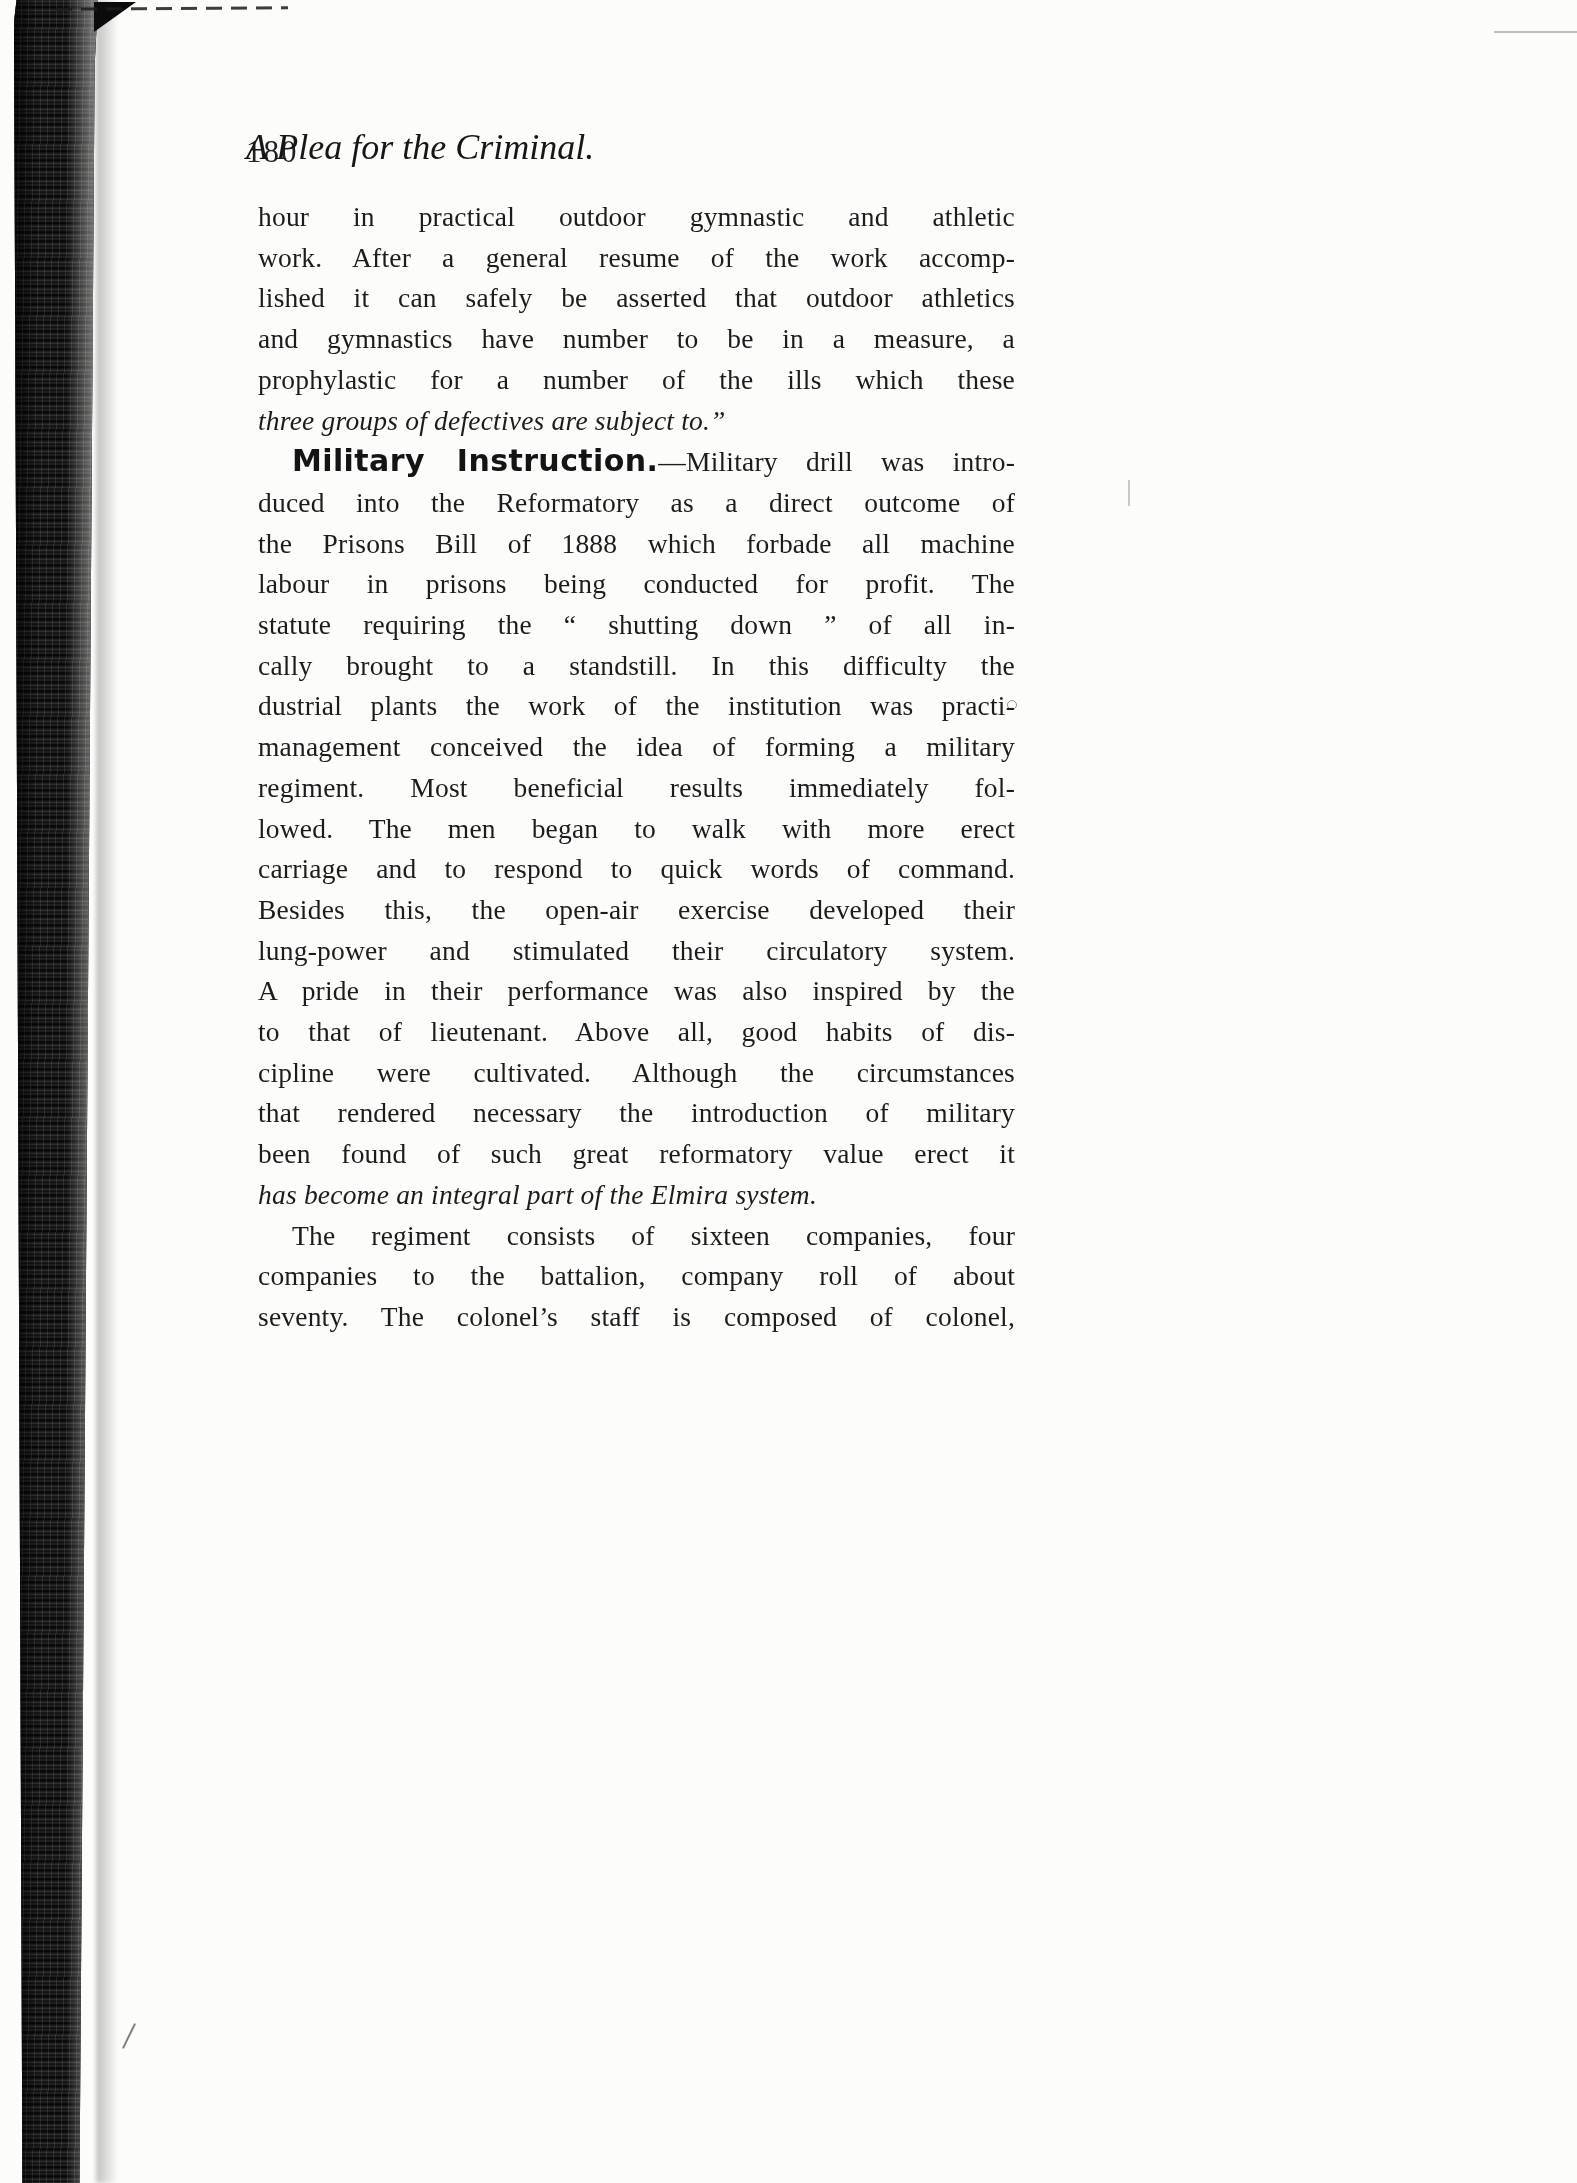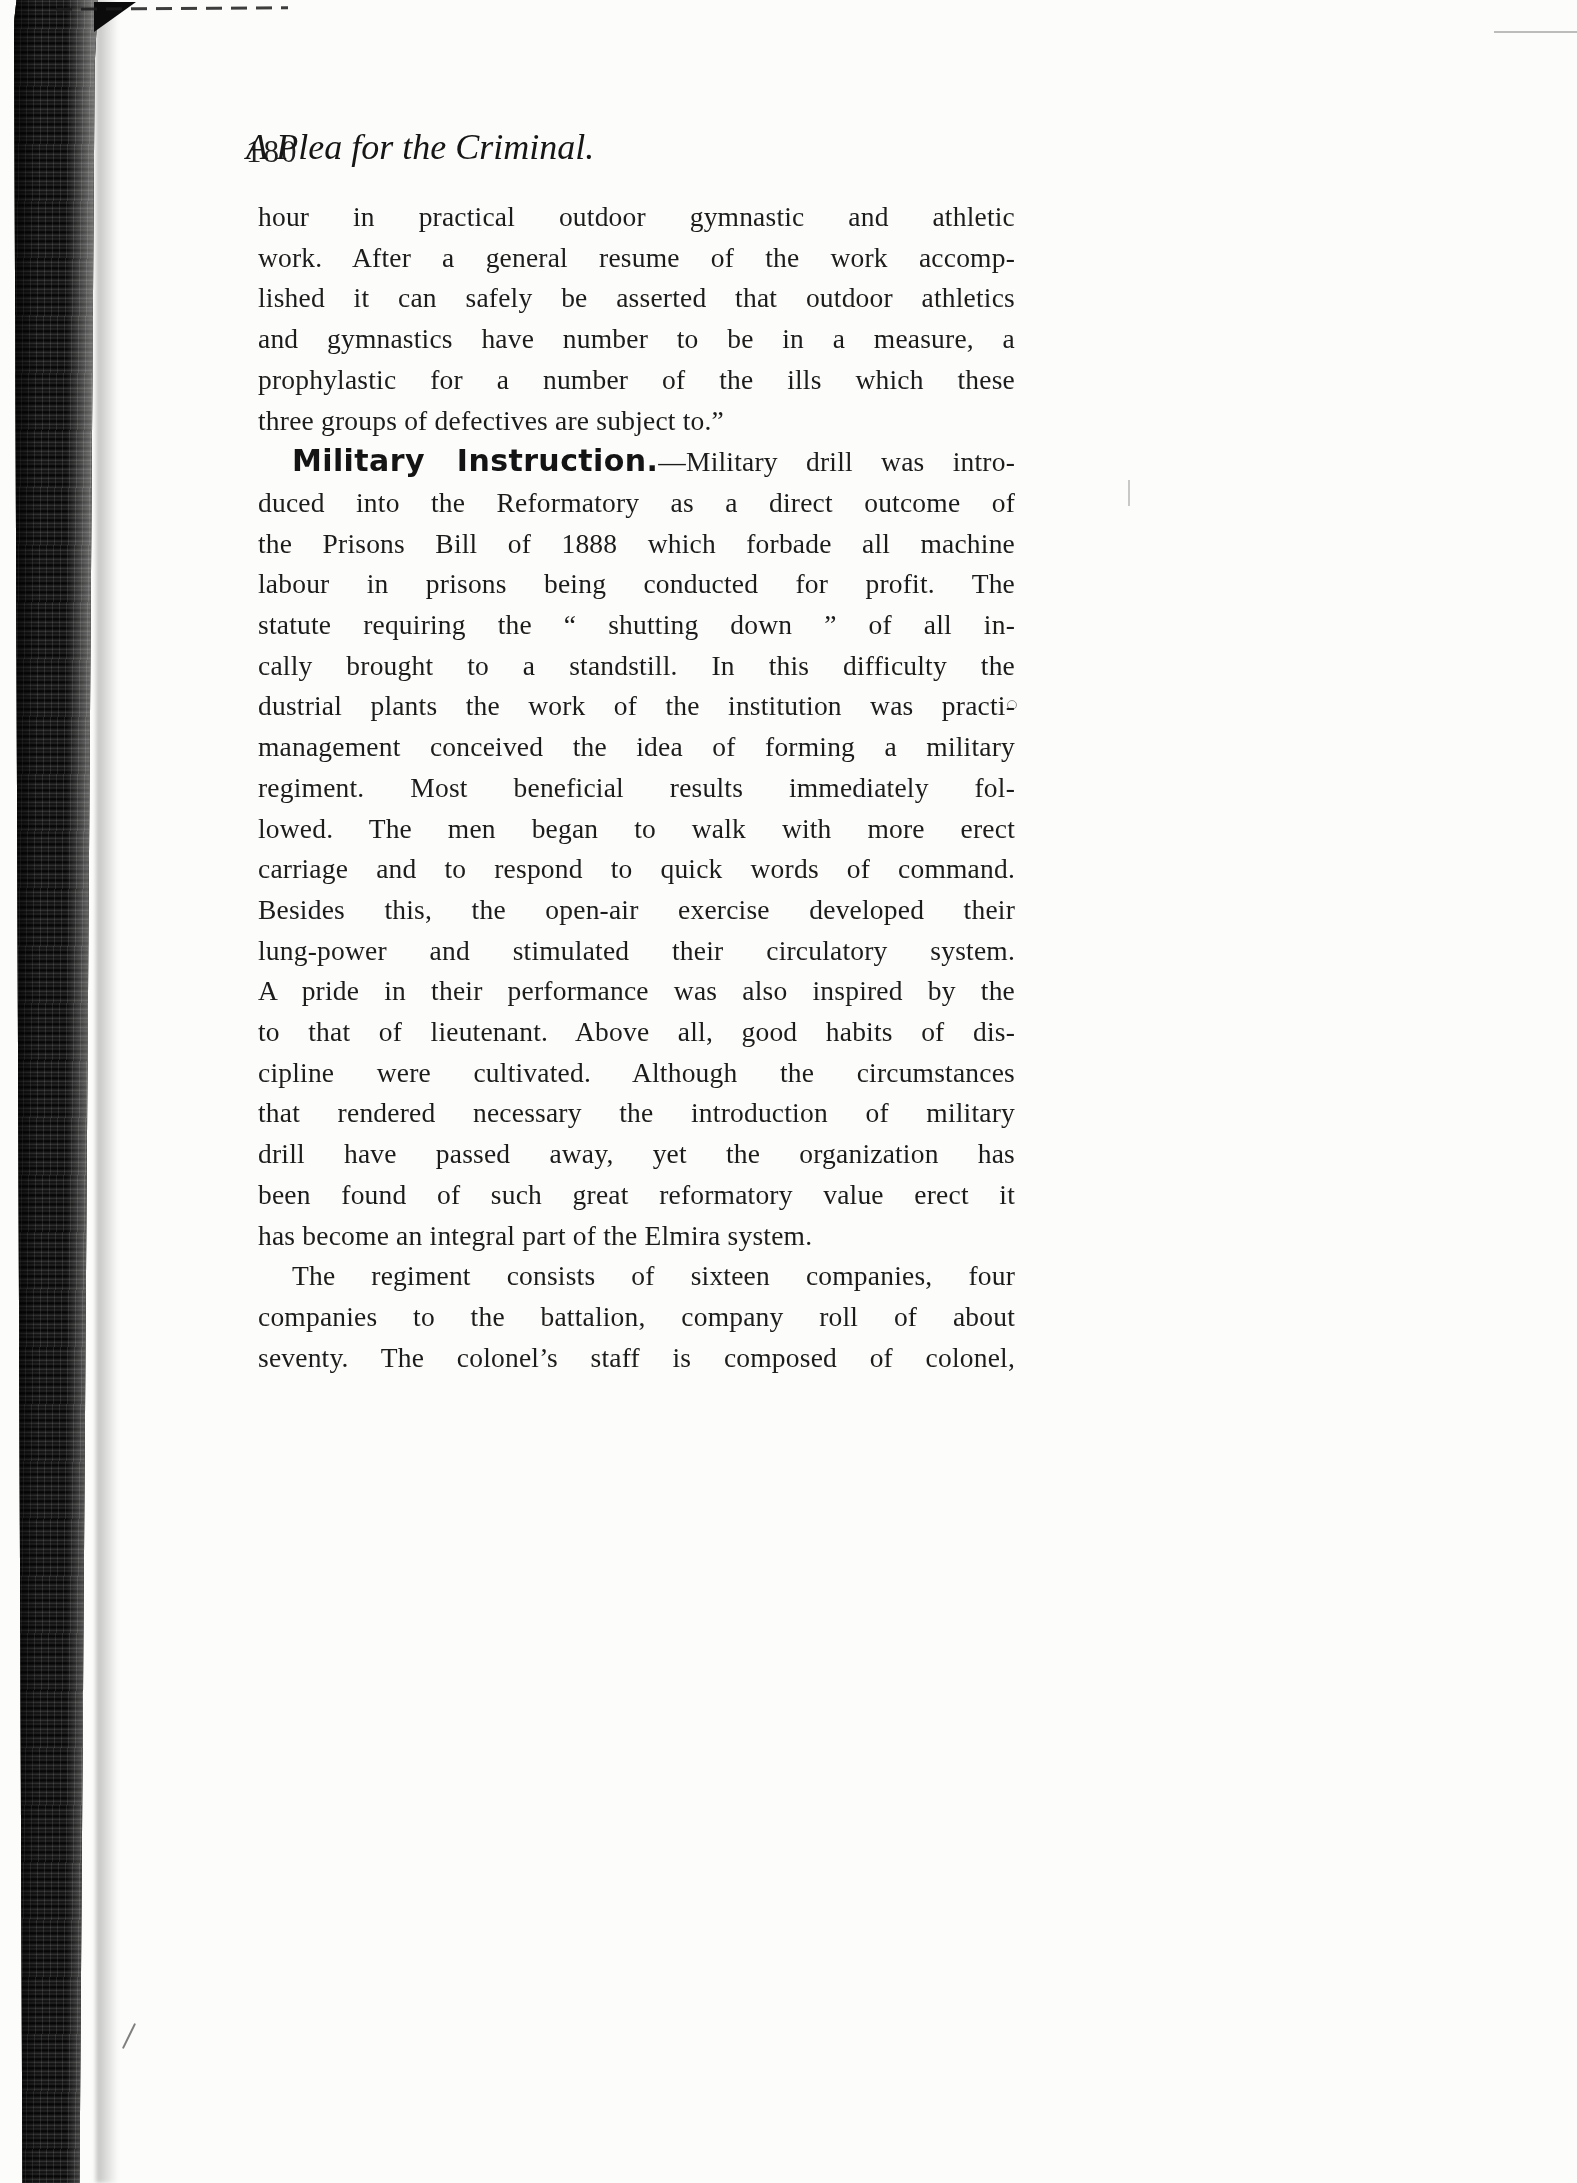--- a/index.html
+++ b/index.html
@@ -68,21 +68,21 @@
     position: absolute; left: 246px; top: 197px; width: 757px; margin-left: 12px;
   }
   .line {
     font-size: 27.5px;
     line-height: 40.7px;
     white-space: normal;
     color: #1c1c1c;
     letter-spacing: 0.2px;
   }
   .jline { text-align: justify; text-align-last: justify; }
-  .lastline { text-align: left; text-align-last: left; }
+  .lastline { text-align: left; text-align-last: left; font-style: italic; }
   .indent { padding-left: 34px; }
   .lead-bold {
     font-family: "DejaVu Sans", sans-serif;
     font-weight: 700;
     font-size: 30px;
     letter-spacing: 0.4px;
     color: #141414;
   }
 </style>
 </head>
@@ -119,21 +119,20 @@
   <div class="line jline">management conceived the idea of forming a military</div>
   <div class="line jline">regiment.  Most beneficial results immediately fol-</div>
   <div class="line jline">lowed.  The men began to walk with more erect</div>
   <div class="line jline">carriage and to respond to quick words of command.</div>
   <div class="line jline">Besides this, the open-air exercise developed their</div>
   <div class="line jline">lung-power and stimulated their circulatory system.</div>
   <div class="line jline">A pride in their performance was also inspired by the</div>
   <div class="line jline">to that of lieutenant.  Above all, good habits of dis-</div>
   <div class="line jline">cipline were cultivated.  Although the circumstances</div>
   <div class="line jline">that rendered necessary the introduction of military</div>
-  <div class="line jline">drill have passed away, yet the organization has</div>
   <div class="line jline">been found of such great reformatory value erect it</div>
   <div class="line lastline">has become an integral part of the Elmira system.</div>
 
   <div class="line jline indent">The regiment consists of sixteen companies, four</div>
   <div class="line jline">companies to the battalion, company roll of about</div>
   <div class="line jline">seventy.  The colonel’s staff is composed of colonel,</div>
 
 </div>
 
 </body></html>

